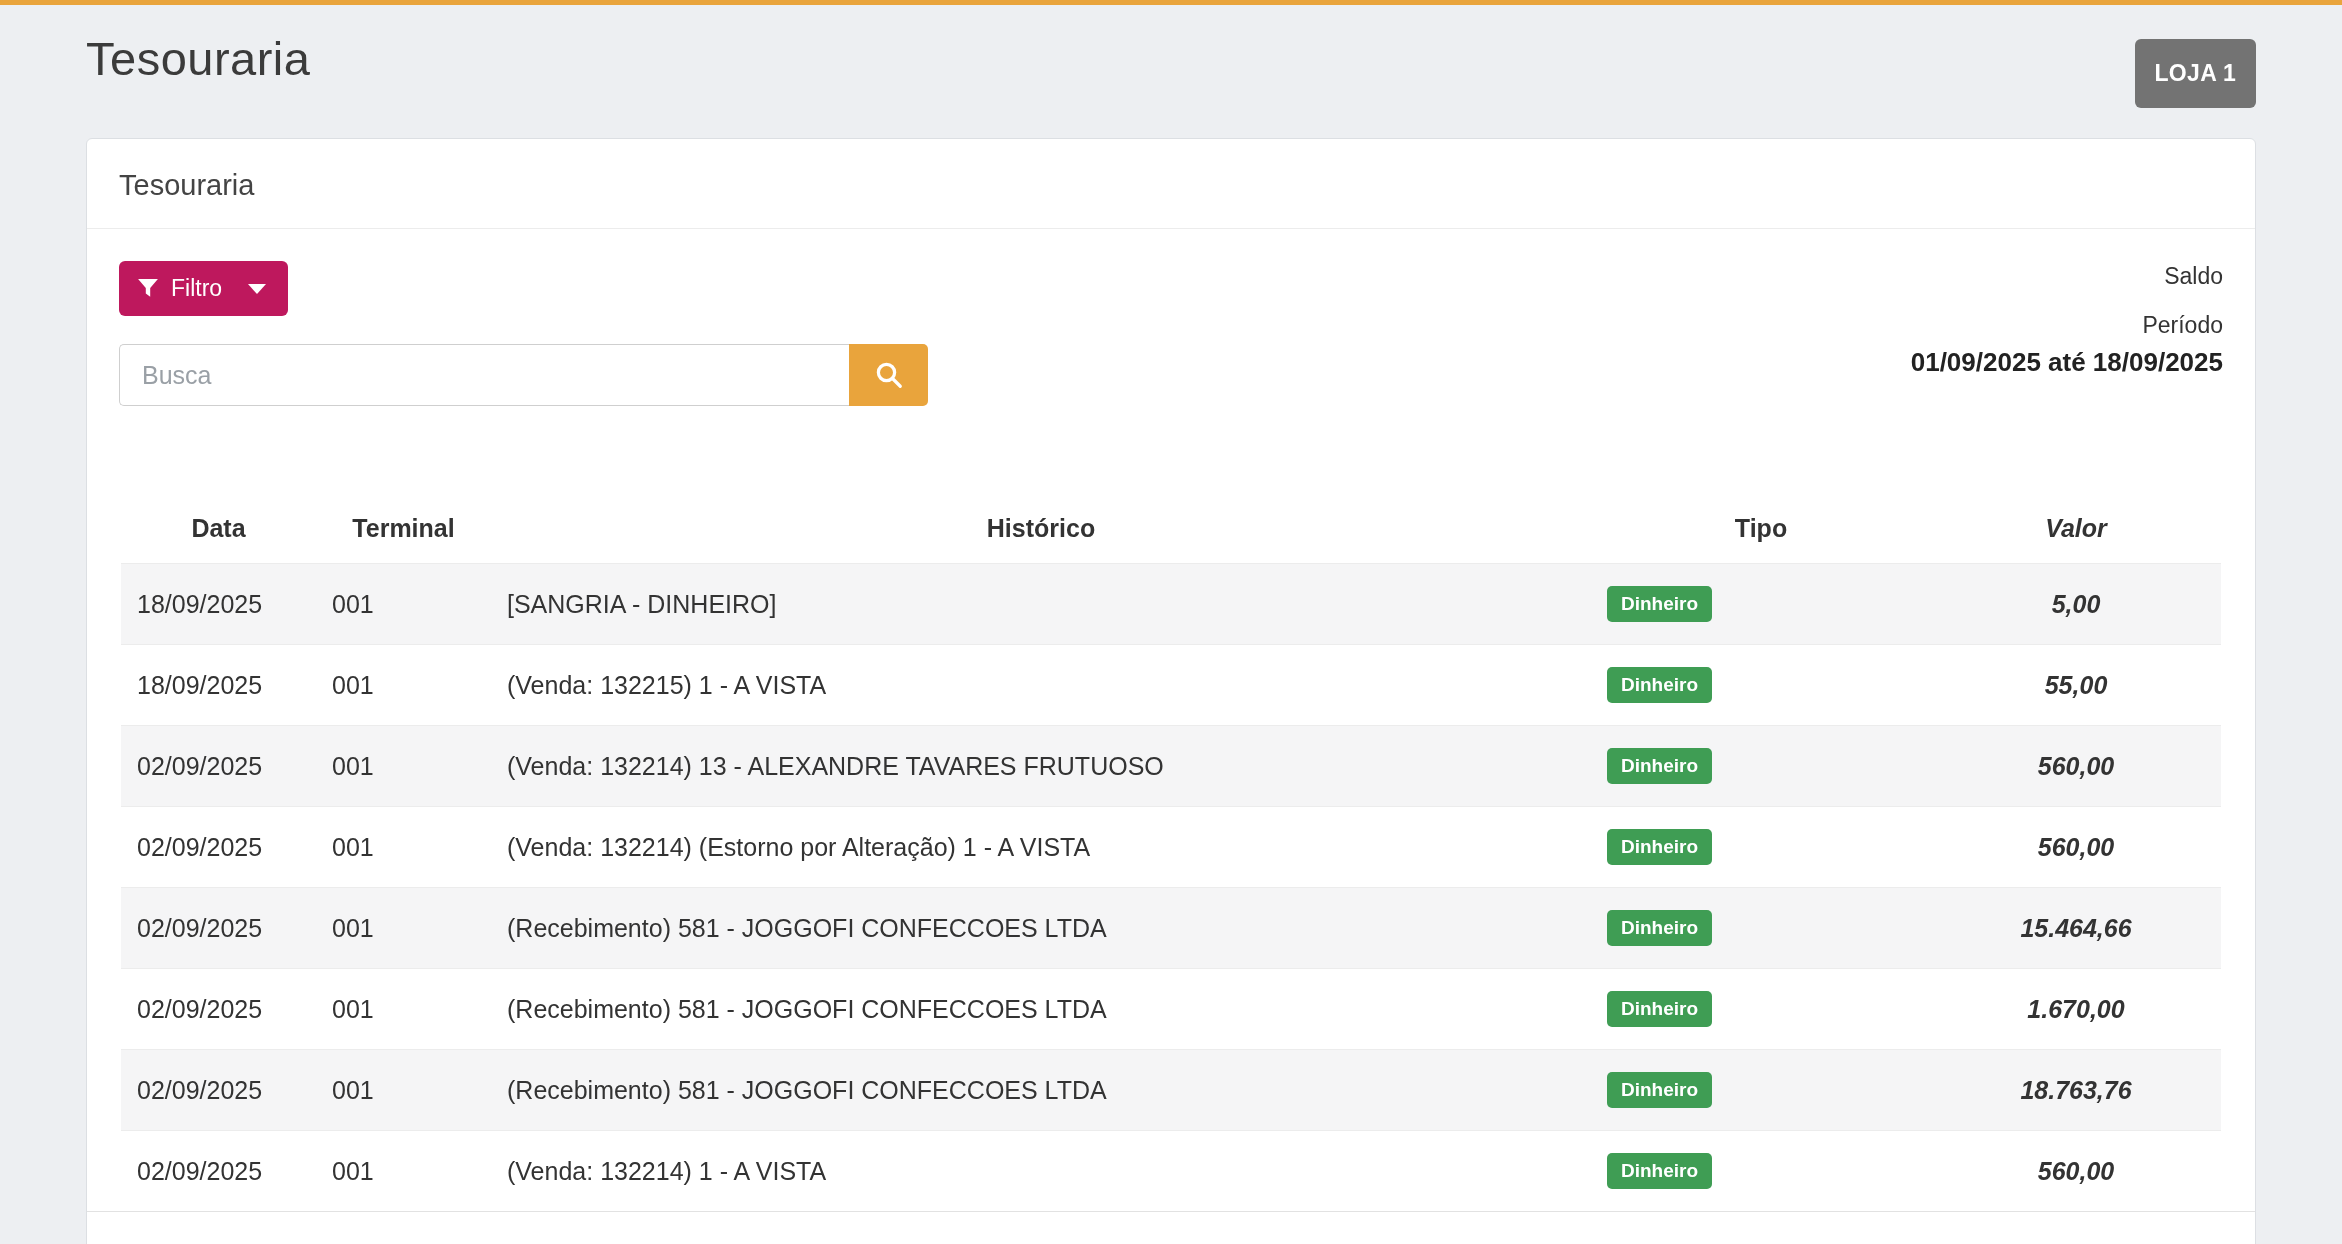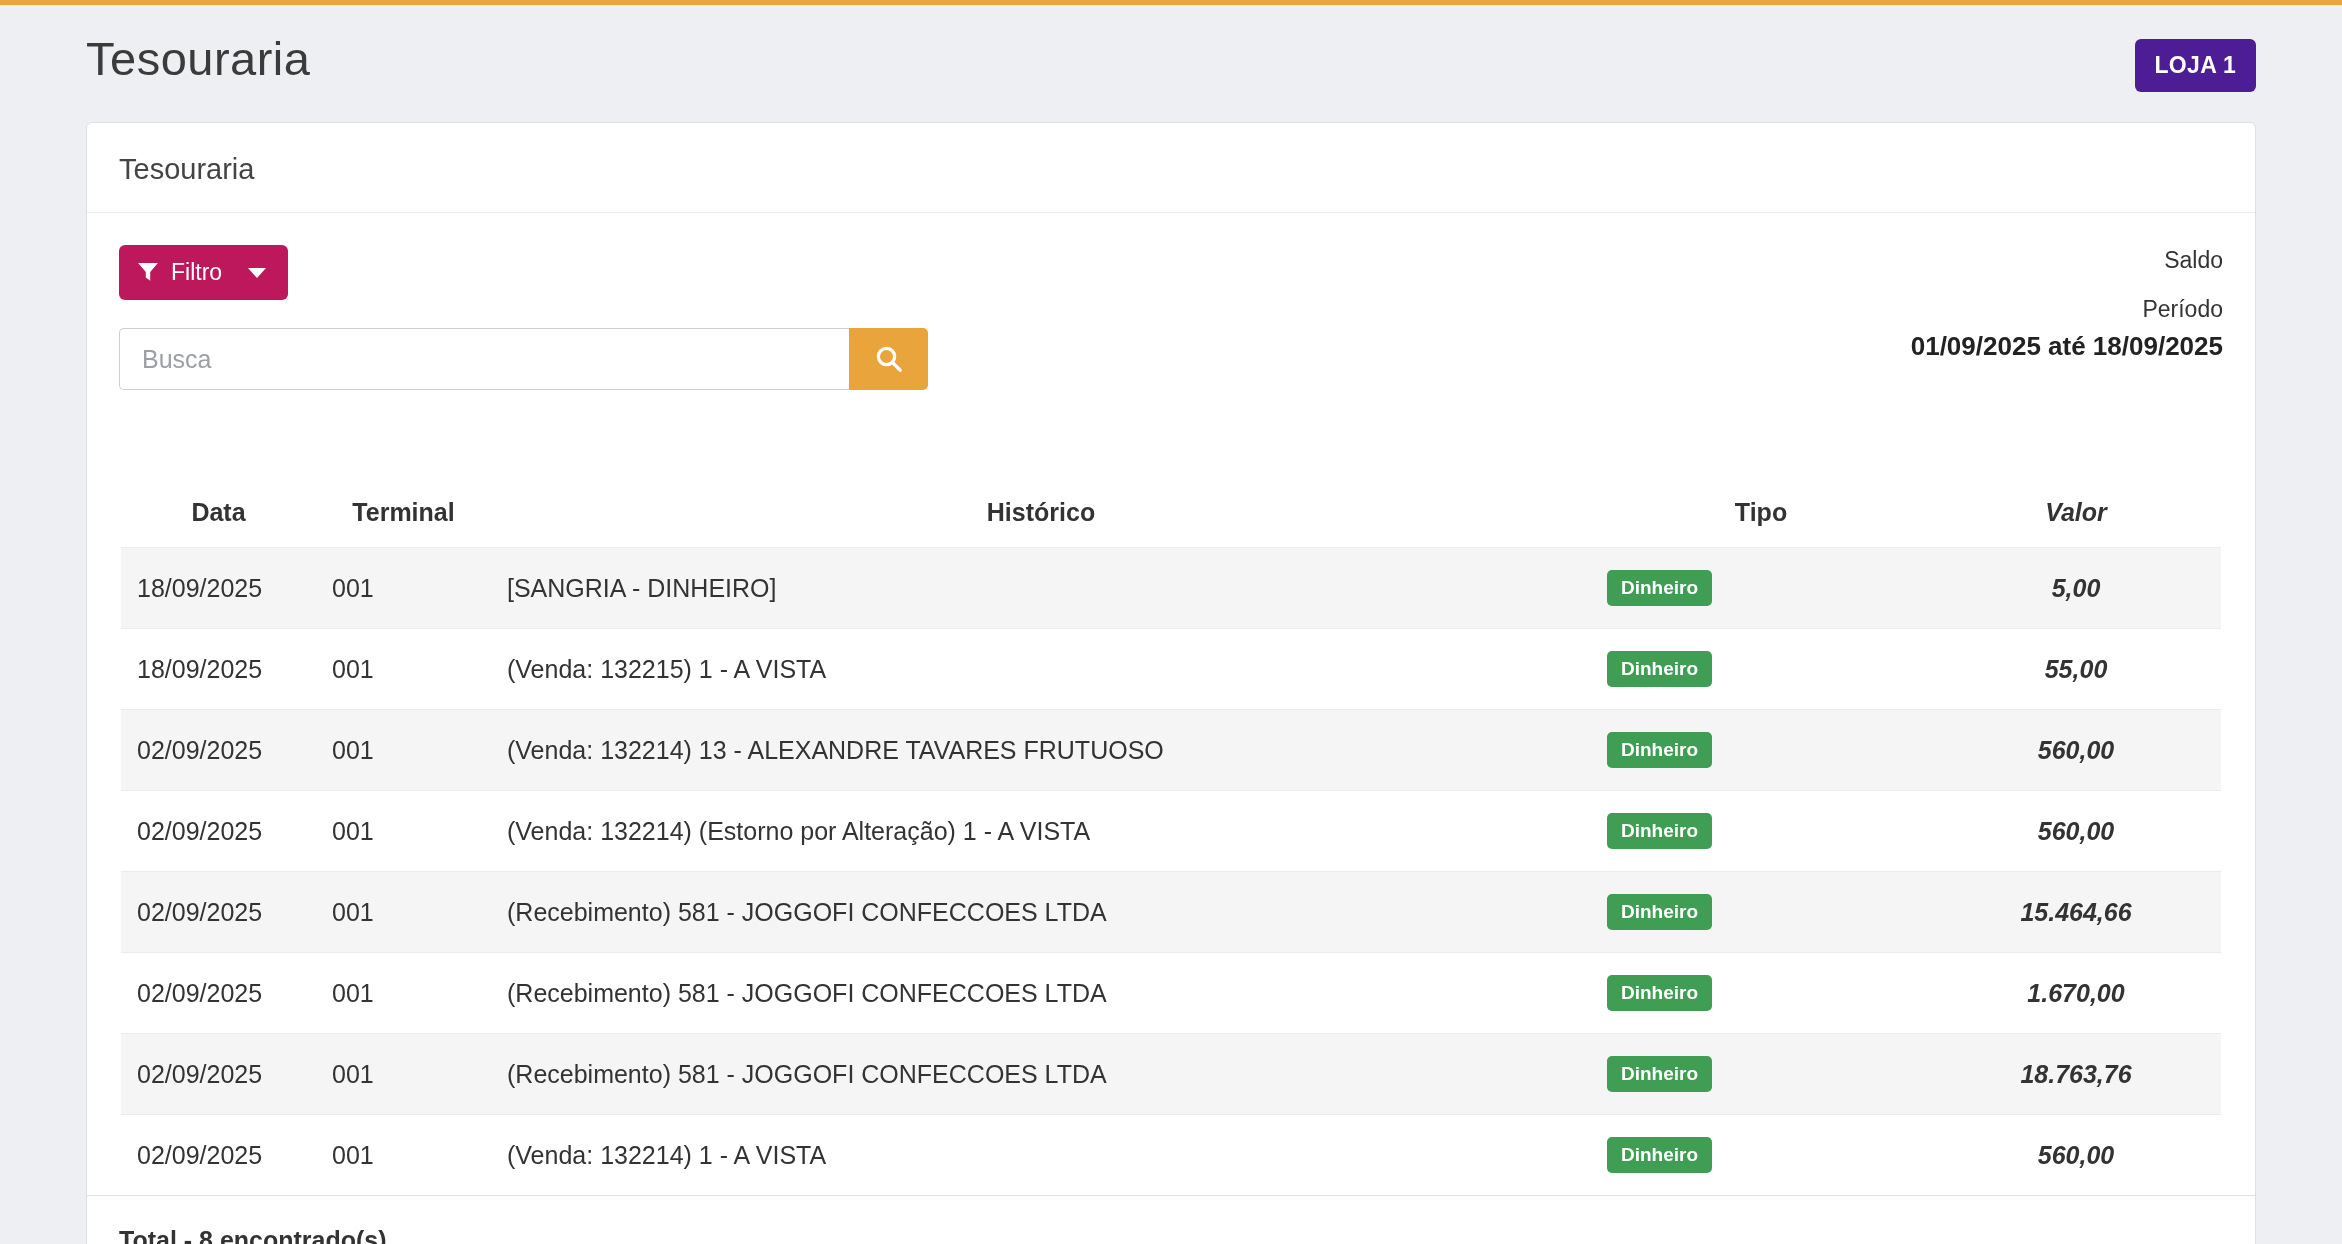--- a/index.html
+++ b/index.html
@@ -21,27 +21,27 @@
     padding-top: 26px;
   }
   .page-header h1 {
     font-size: 47px;
     font-weight: 500;
     color: #3b3b3b;
     letter-spacing: 0.5px;
   }
   .header-buttons { display: flex; gap: 12px; padding-top: 8px; }
   .hbtn {
-    background: #4c1d95;
+    background: #737373;
     border: none;
     color: #fff;
     font-family: "Liberation Sans", sans-serif;
     font-size: 23px;
     font-weight: bold;
-    padding: 13px 20px;
+    padding: 21px 20px;
     border-radius: 6px;
     cursor: pointer;
     letter-spacing: 0.3px;
   }
 
   .card {
     margin-top: 30px;
     background: #ffffff;
     border: 1px solid #dcdfe3;
     border-radius: 6px;

